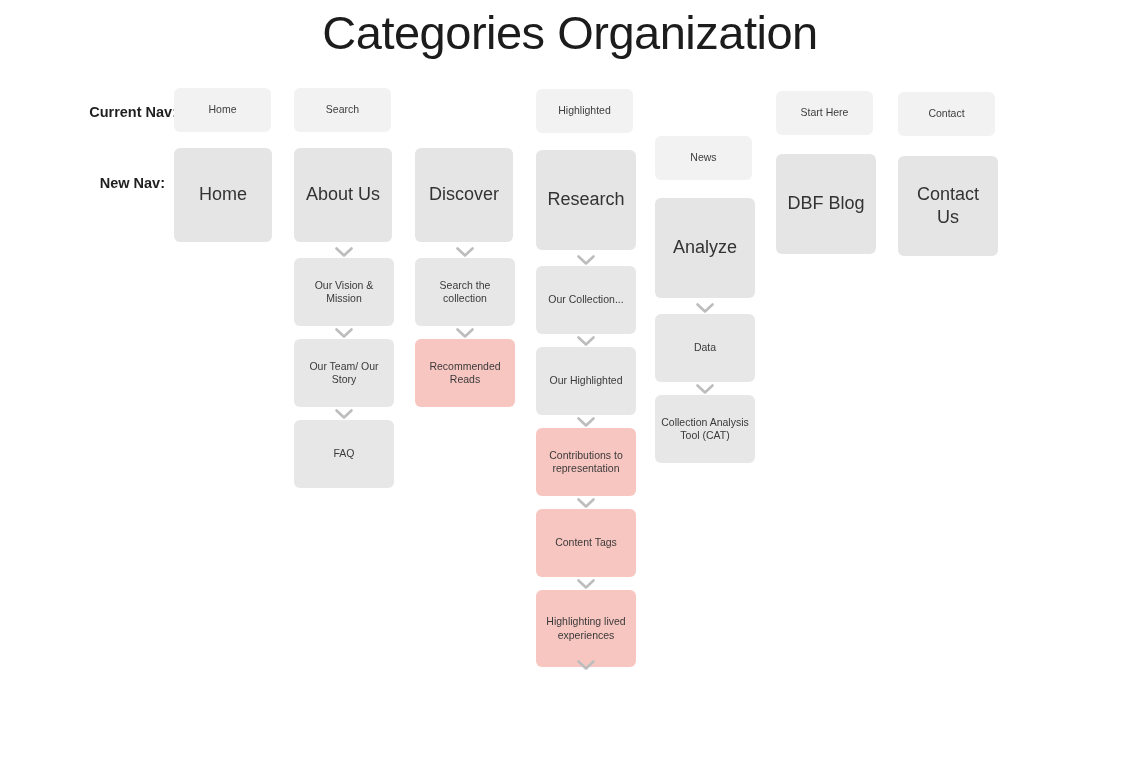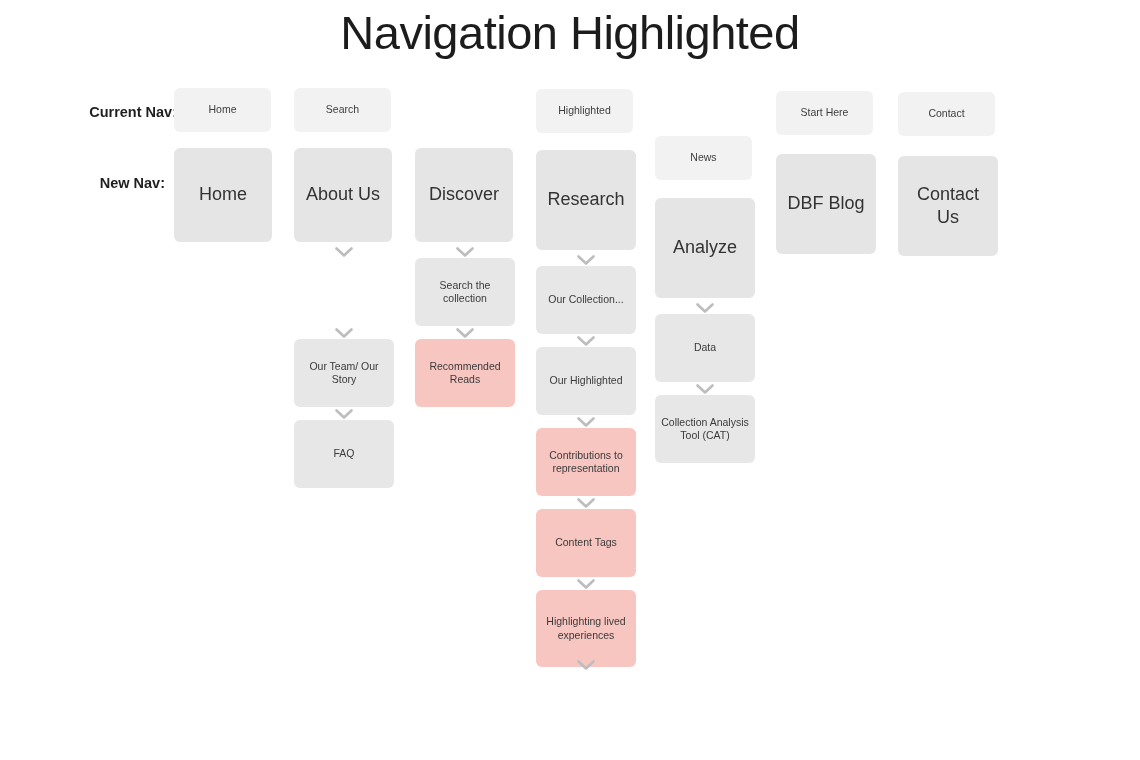--- a/index.html
+++ b/index.html
@@ -92,38 +92,39 @@
     height: 14px;
     display: flex;
     align-items: center;
     justify-content: center;
   }
   .arrow svg { display: block; }
 </style>
 </head>
 <body>
 
-<div id="page-title">Navigation Highlighted</div>
+<div id="page-title">Categories Organization</div>
 
 <div id="label-current" class="row-label">Current Nav:</div>
 <div id="label-new" class="row-label">New Nav:</div>
 
 <div id="columns-host">
     <div class="col" style="left: 174px;">
       <div class="node current" style="left: 0px; top: 88px; width: 97px; height: 44px;">Home</div>
       <div class="node primary" style="left: 0px; top: 148px; width: 98px; height: 94px;">Home</div>
     </div>
     <div class="col" style="left: 294px;">
       <div class="node current" style="left: 0px; top: 88px; width: 97px; height: 44px;">Search</div>
       <div class="node primary" style="left: 0px; top: 148px; width: 98px; height: 94px;">About Us</div>
       <div class="arrow" style="left: 39px; top: 245px;">
         <svg width="20" height="13" viewBox="0 0 20 13" aria-hidden="true">
           <path d="M2.5 2.5 L10 9.5 L17.5 2.5" fill="none" stroke="#bdbdbd" stroke-width="2.6" stroke-linecap="round" stroke-linejoin="round"></path>
         </svg>
       </div>
+      <div class="node sub" style="left: 0px; top: 258px; width: 100px; height: 68px;">Our Vision &amp; Mission</div>
       <div class="arrow" style="left: 39px; top: 326px;">
         <svg width="20" height="13" viewBox="0 0 20 13" aria-hidden="true">
           <path d="M2.5 2.5 L10 9.5 L17.5 2.5" fill="none" stroke="#bdbdbd" stroke-width="2.6" stroke-linecap="round" stroke-linejoin="round"></path>
         </svg>
       </div>
       <div class="node sub" style="left: 0px; top: 339px; width: 100px; height: 68px;">Our Team/ Our Story</div>
       <div class="arrow" style="left: 39px; top: 407px;">
         <svg width="20" height="13" viewBox="0 0 20 13" aria-hidden="true">
           <path d="M2.5 2.5 L10 9.5 L17.5 2.5" fill="none" stroke="#bdbdbd" stroke-width="2.6" stroke-linecap="round" stroke-linejoin="round"></path>
         </svg>

